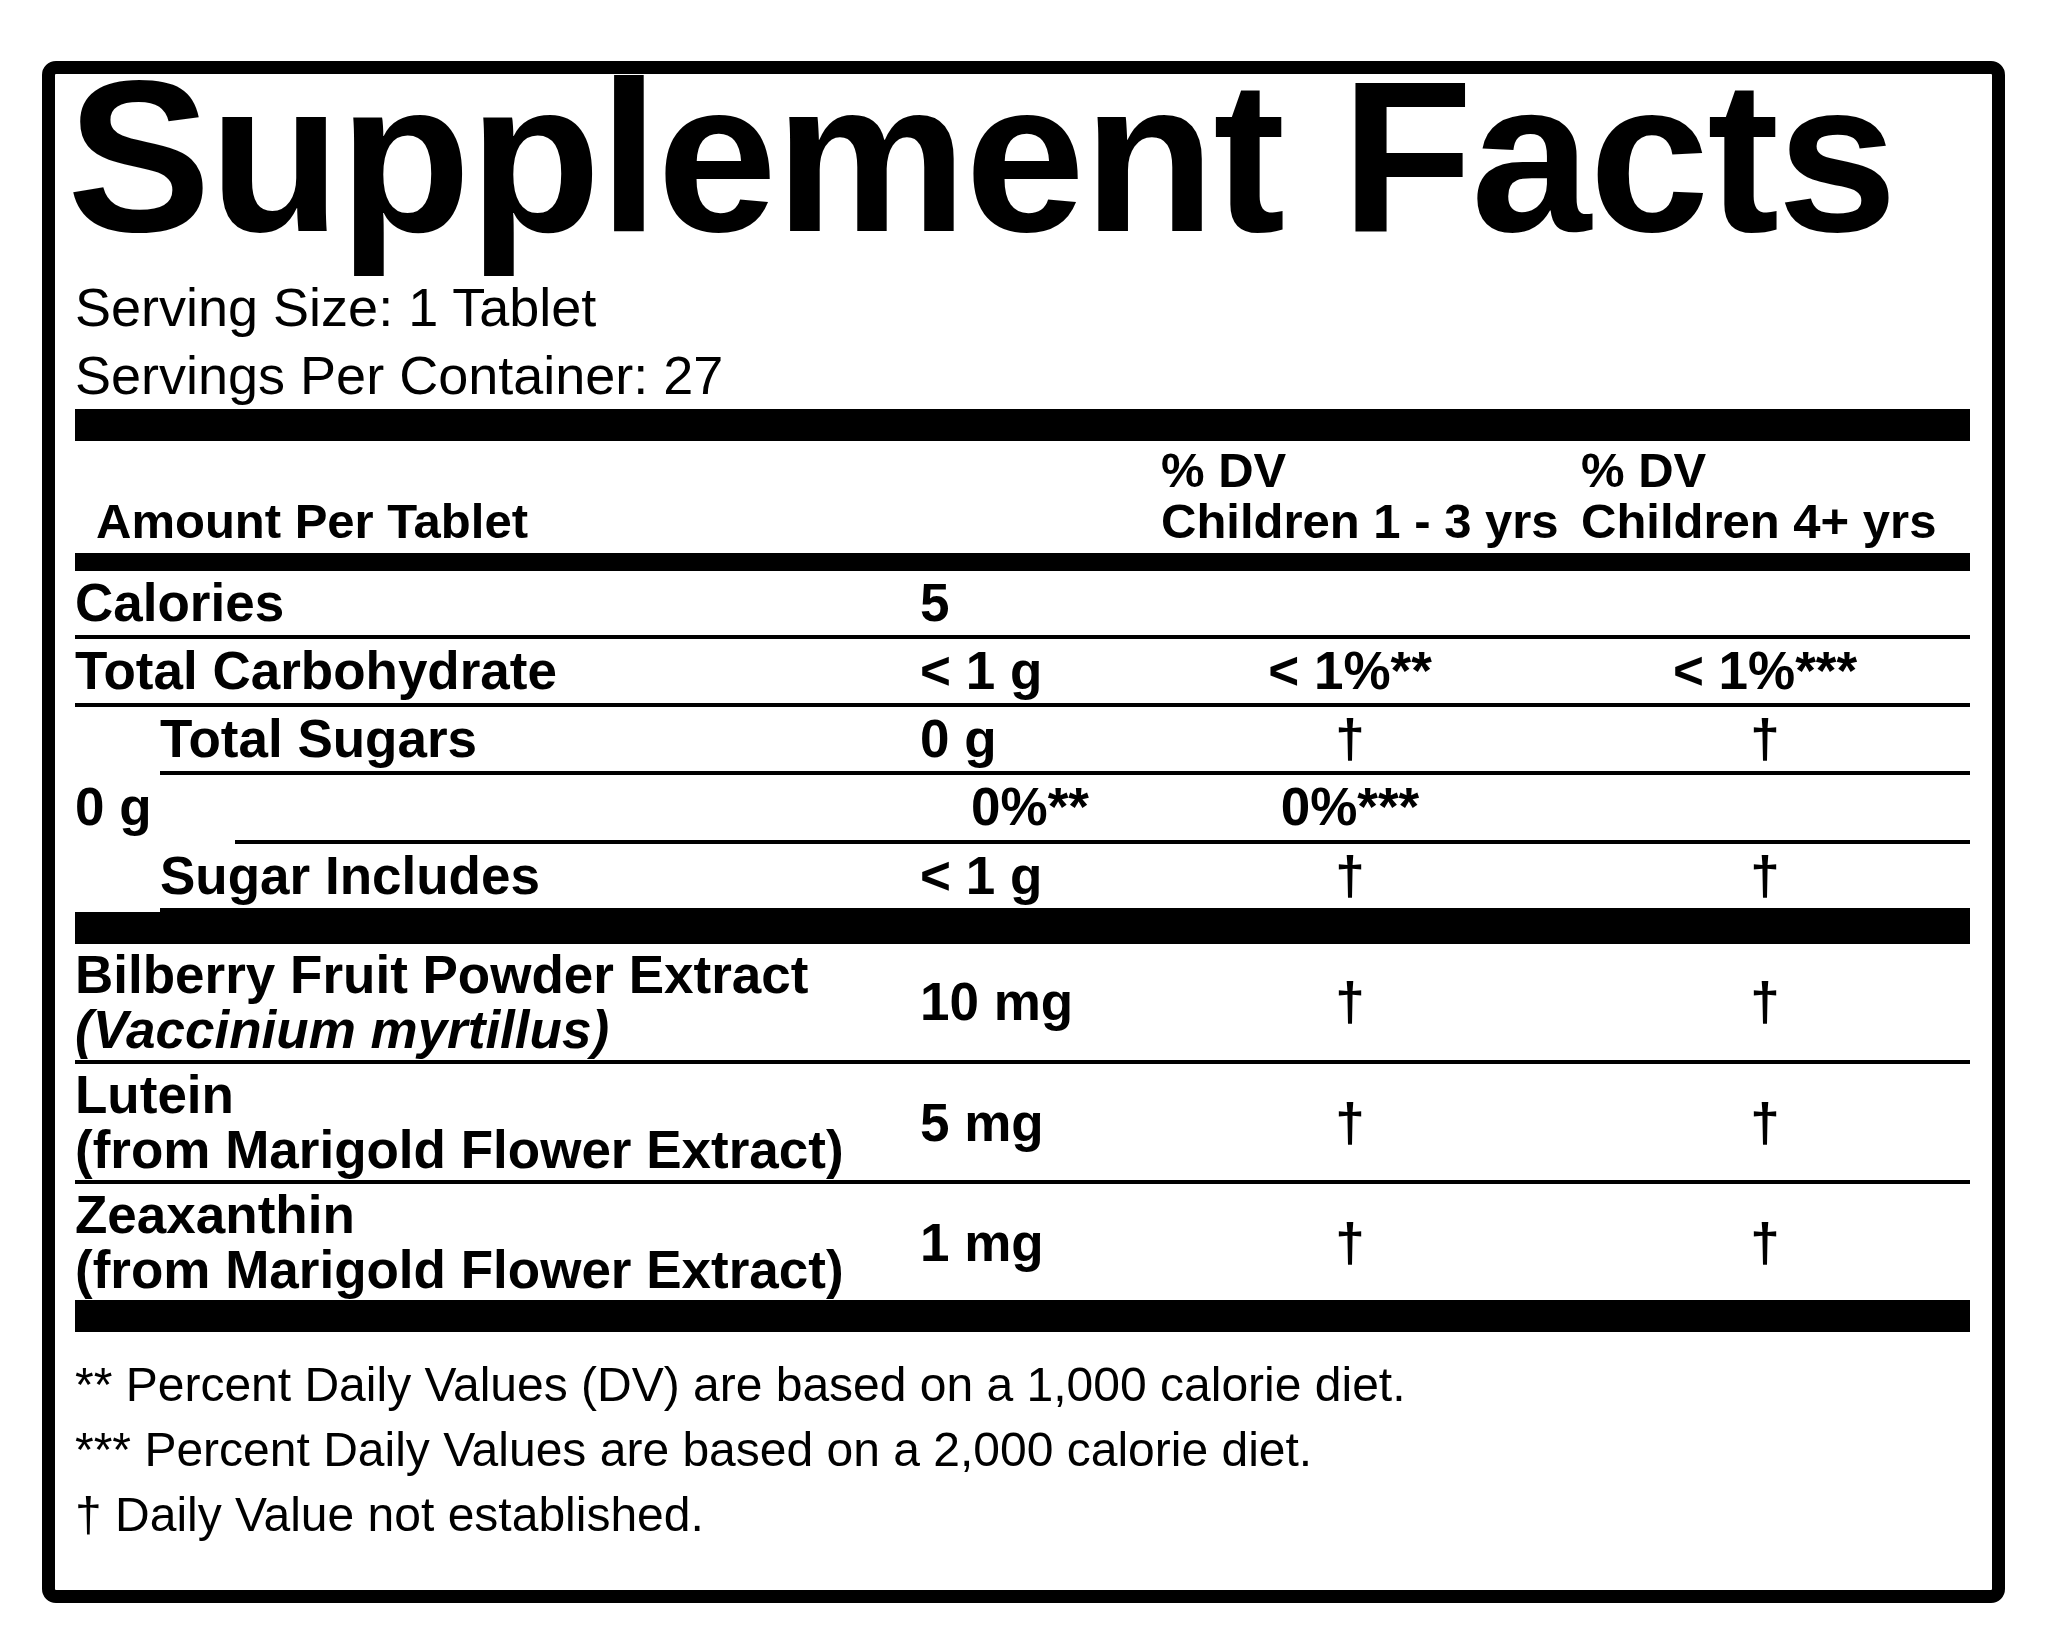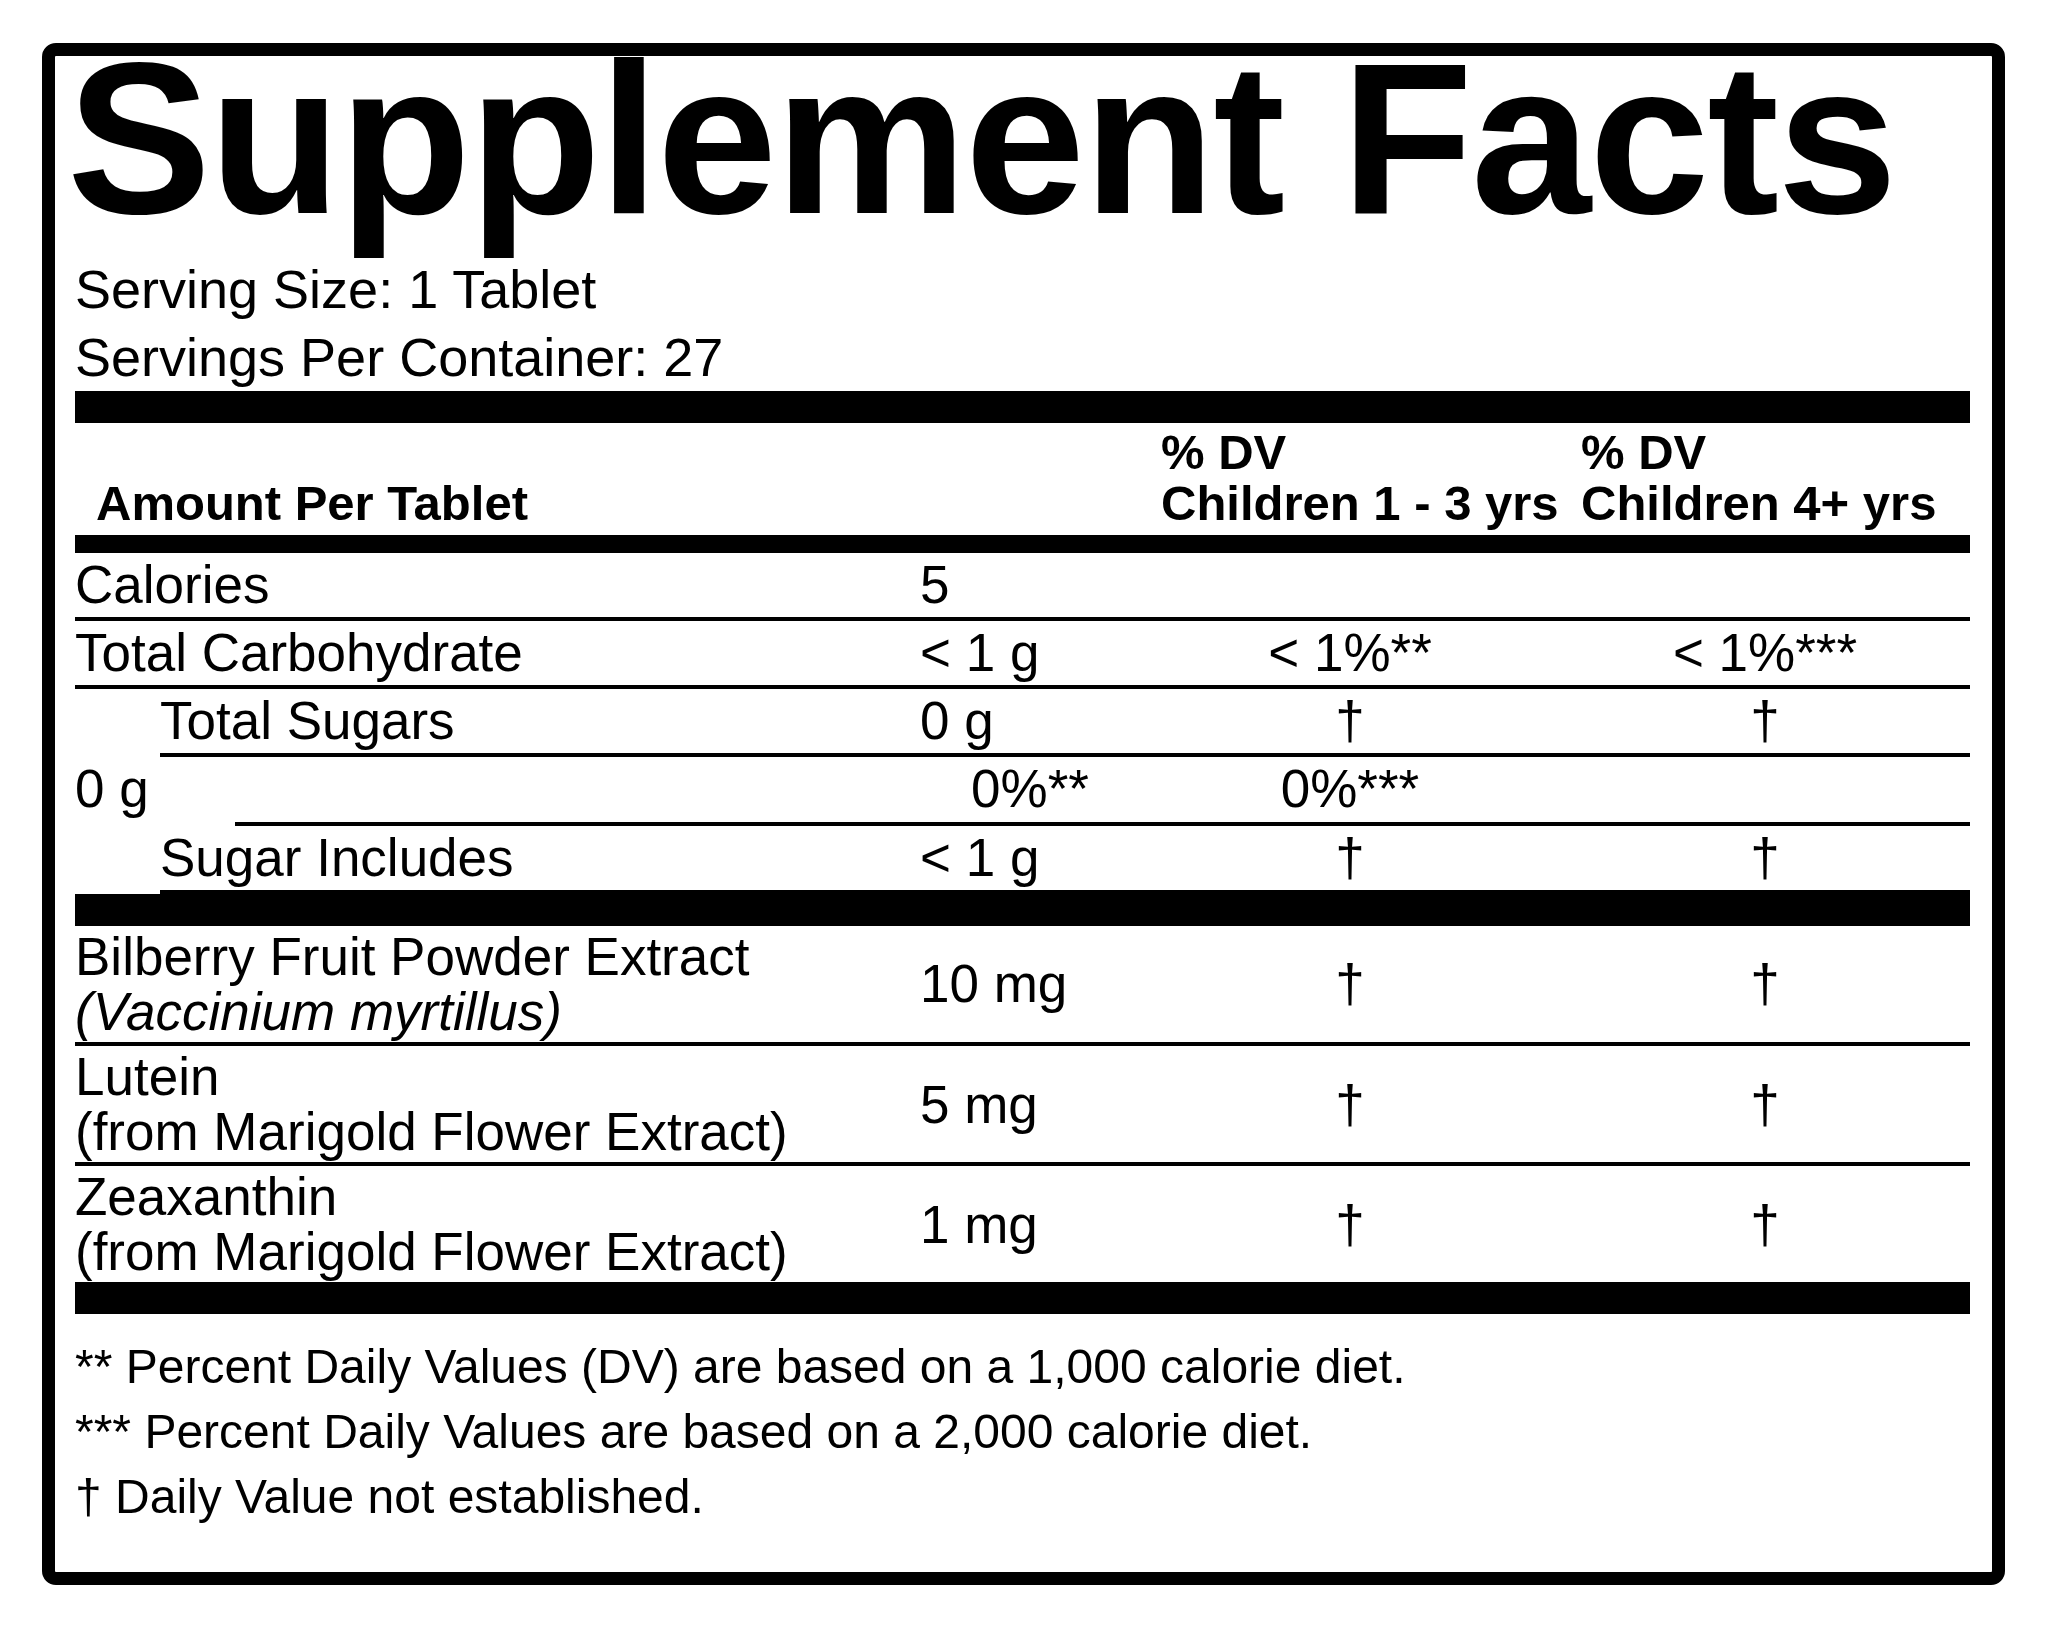--- a/index.html
+++ b/index.html
@@ -2,38 +2,39 @@
 <html><head>
 <meta charset="utf-8">
 <style>
   html,body { margin:0; padding:0; background:#ffffff; }
   .canvas {
     position:relative; width:2048px; height:1638px;
     background:#ffffff; overflow:hidden;
     font-family:"Liberation Sans", sans-serif; color:#000;
   }
   .label {
-    position:absolute; left:42px; top:43px;
+    position:absolute; left:42px; top:61px;
     width:1963px; height:1542px; box-sizing:border-box;
     border:13px solid #000; border-radius:14px;
     background:#fff; padding:0 22px 0 20px; overflow:hidden;
   }
   .title {
     font-size:216px; font-weight:bold; line-height:1;
     letter-spacing:-2px; white-space:nowrap;
     margin:-26px 0 10px -8px;
   }
   .serving { margin-top:4px; font-size:54px; line-height:1.25; }
   .bar { background:#000; }
   .bar-thick { height:32px; }
   .bar-mid { height:18px; }
   .bar1 { margin-top:0; }
   .grid {
     display:grid;
     grid-template-columns:845px 220px 420px auto;
+    font-weight:bold;
   }
   .hdr { align-items:end; font-weight:bold; font-size:49px; line-height:1.04; padding:4px 0 6px 0;margin-left:21px; }
   .hdr .dv-h { }
   .row { font-size:53px; line-height:1.06; padding:4px 0; align-items:center; }
   .row .amt { white-space:nowrap; }
   .row .dv { text-align:center; }
   .row.tall { line-height:1.04; padding:3px 0; }
   .sub-italic { font-style:italic; }
   .ind1 { padding-left:85px; }
   .ind2 { padding-left:160px; }

